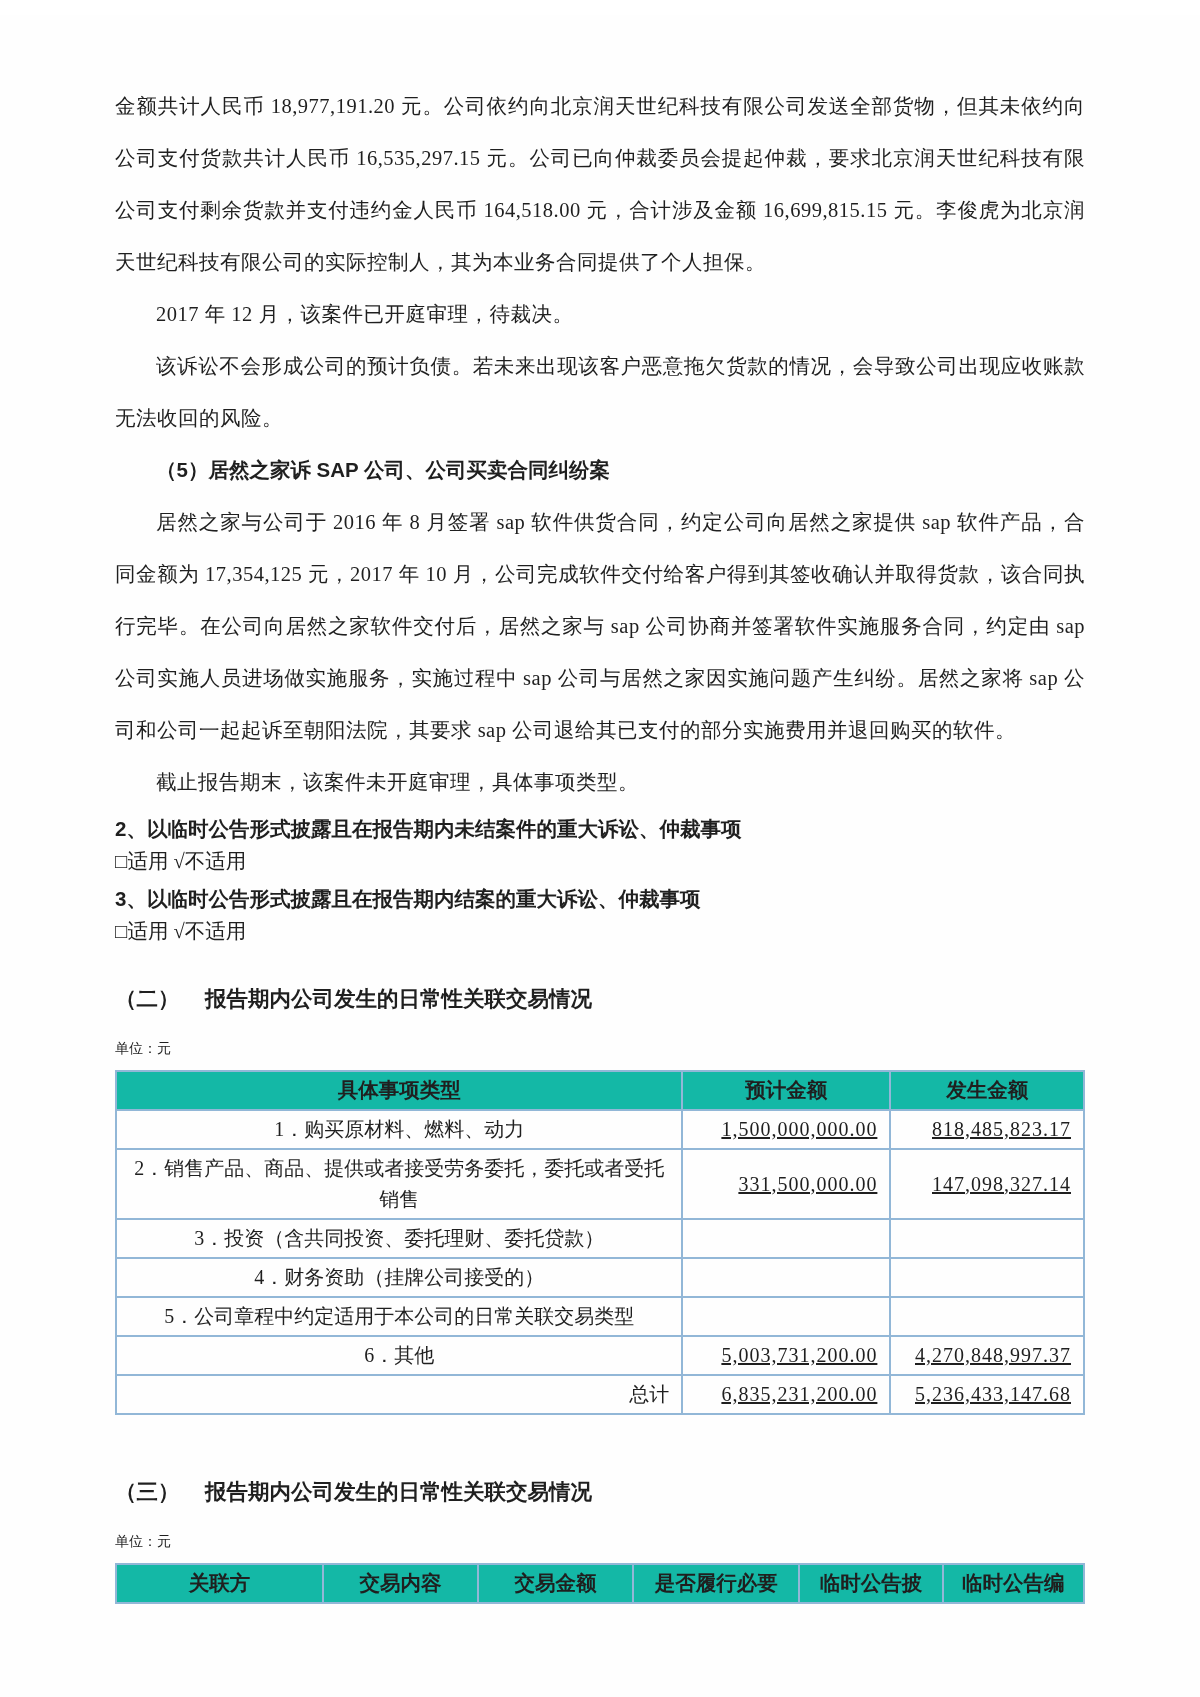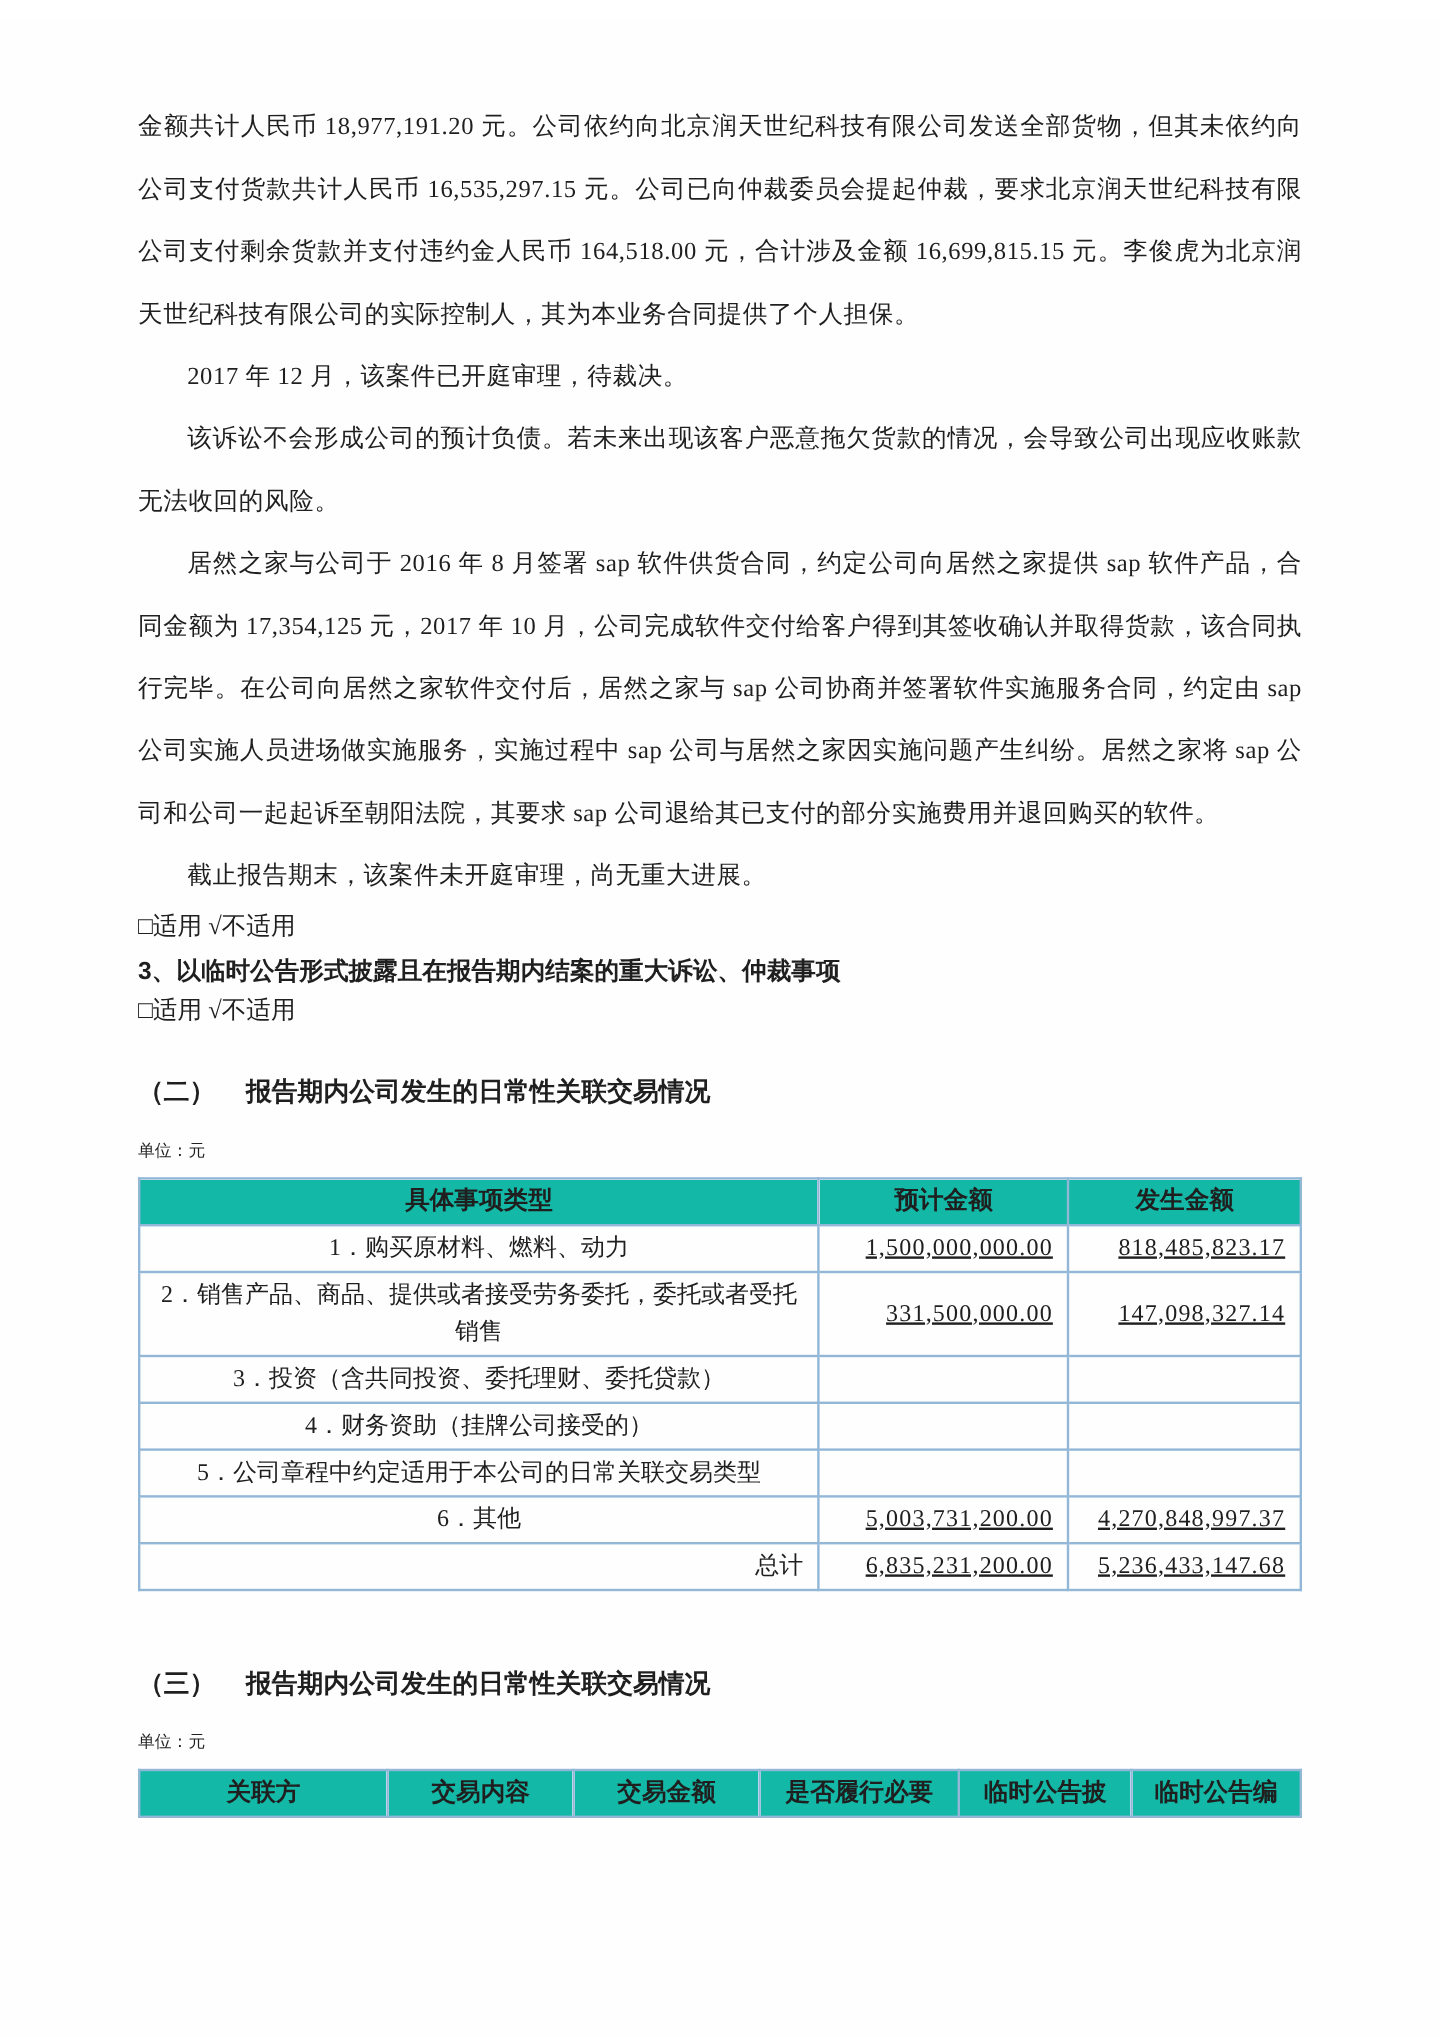--- a/index.html
+++ b/index.html
@@ -95,25 +95,27 @@
 <body>
 
 <div class="page">
 
   <p class="para">金额共计人民币 18,977,191.20 元。公司依约向北京润天世纪科技有限公司发送全部货物，但其未依约向公司支付货款共计人民币 16,535,297.15 元。公司已向仲裁委员会提起仲裁，要求北京润天世纪科技有限公司支付剩余货款并支付违约金人民币 164,518.00 元，合计涉及金额 16,699,815.15 元。李俊虎为北京润天世纪科技有限公司的实际控制人，其为本业务合同提供了个人担保。</p>
 
   <p class="para indent">2017 年 12 月，该案件已开庭审理，待裁决。</p>
 
   <p class="para indent">该诉讼不会形成公司的预计负债。若未来出现该客户恶意拖欠货款的情况，会导致公司出现应收账款无法收回的风险。</p>
 
+  <p class="case-heading">（5）居然之家诉 SAP 公司、公司买卖合同纠纷案</p>
 
   <p class="para indent">居然之家与公司于 2016 年 8 月签署 sap 软件供货合同，约定公司向居然之家提供 sap 软件产品，合同金额为 17,354,125 元，2017 年 10 月，公司完成软件交付给客户得到其签收确认并取得货款，该合同执行完毕。在公司向居然之家软件交付后，居然之家与 sap 公司协商并签署软件实施服务合同，约定由 sap 公司实施人员进场做实施服务，实施过程中 sap 公司与居然之家因实施问题产生纠纷。居然之家将 sap 公司和公司一起起诉至朝阳法院，其要求 sap 公司退给其已支付的部分实施费用并退回购买的软件。</p>
 
-  <p class="para indent">截止报告期末，该案件未开庭审理，尚无重大进展。</p>
-
+  <p class="para indent">截止报告期末，该案件未开庭审理，具体事项类型。</p>
+
+  <p class="disclosure-heading">2、以临时公告形式披露且在报告期内未结案件的重大诉讼、仲裁事项</p>
   <p class="applicable-line">□适用 √不适用</p>
 
   <p class="disclosure-heading">3、以临时公告形式披露且在报告期内结案的重大诉讼、仲裁事项</p>
   <p class="applicable-line">□适用 √不适用</p>
 
   <div class="section-heading">
     <span class="sec-num">（二）</span>
     <span class="sec-title">报告期内公司发生的日常性关联交易情况</span>
   </div>
 

